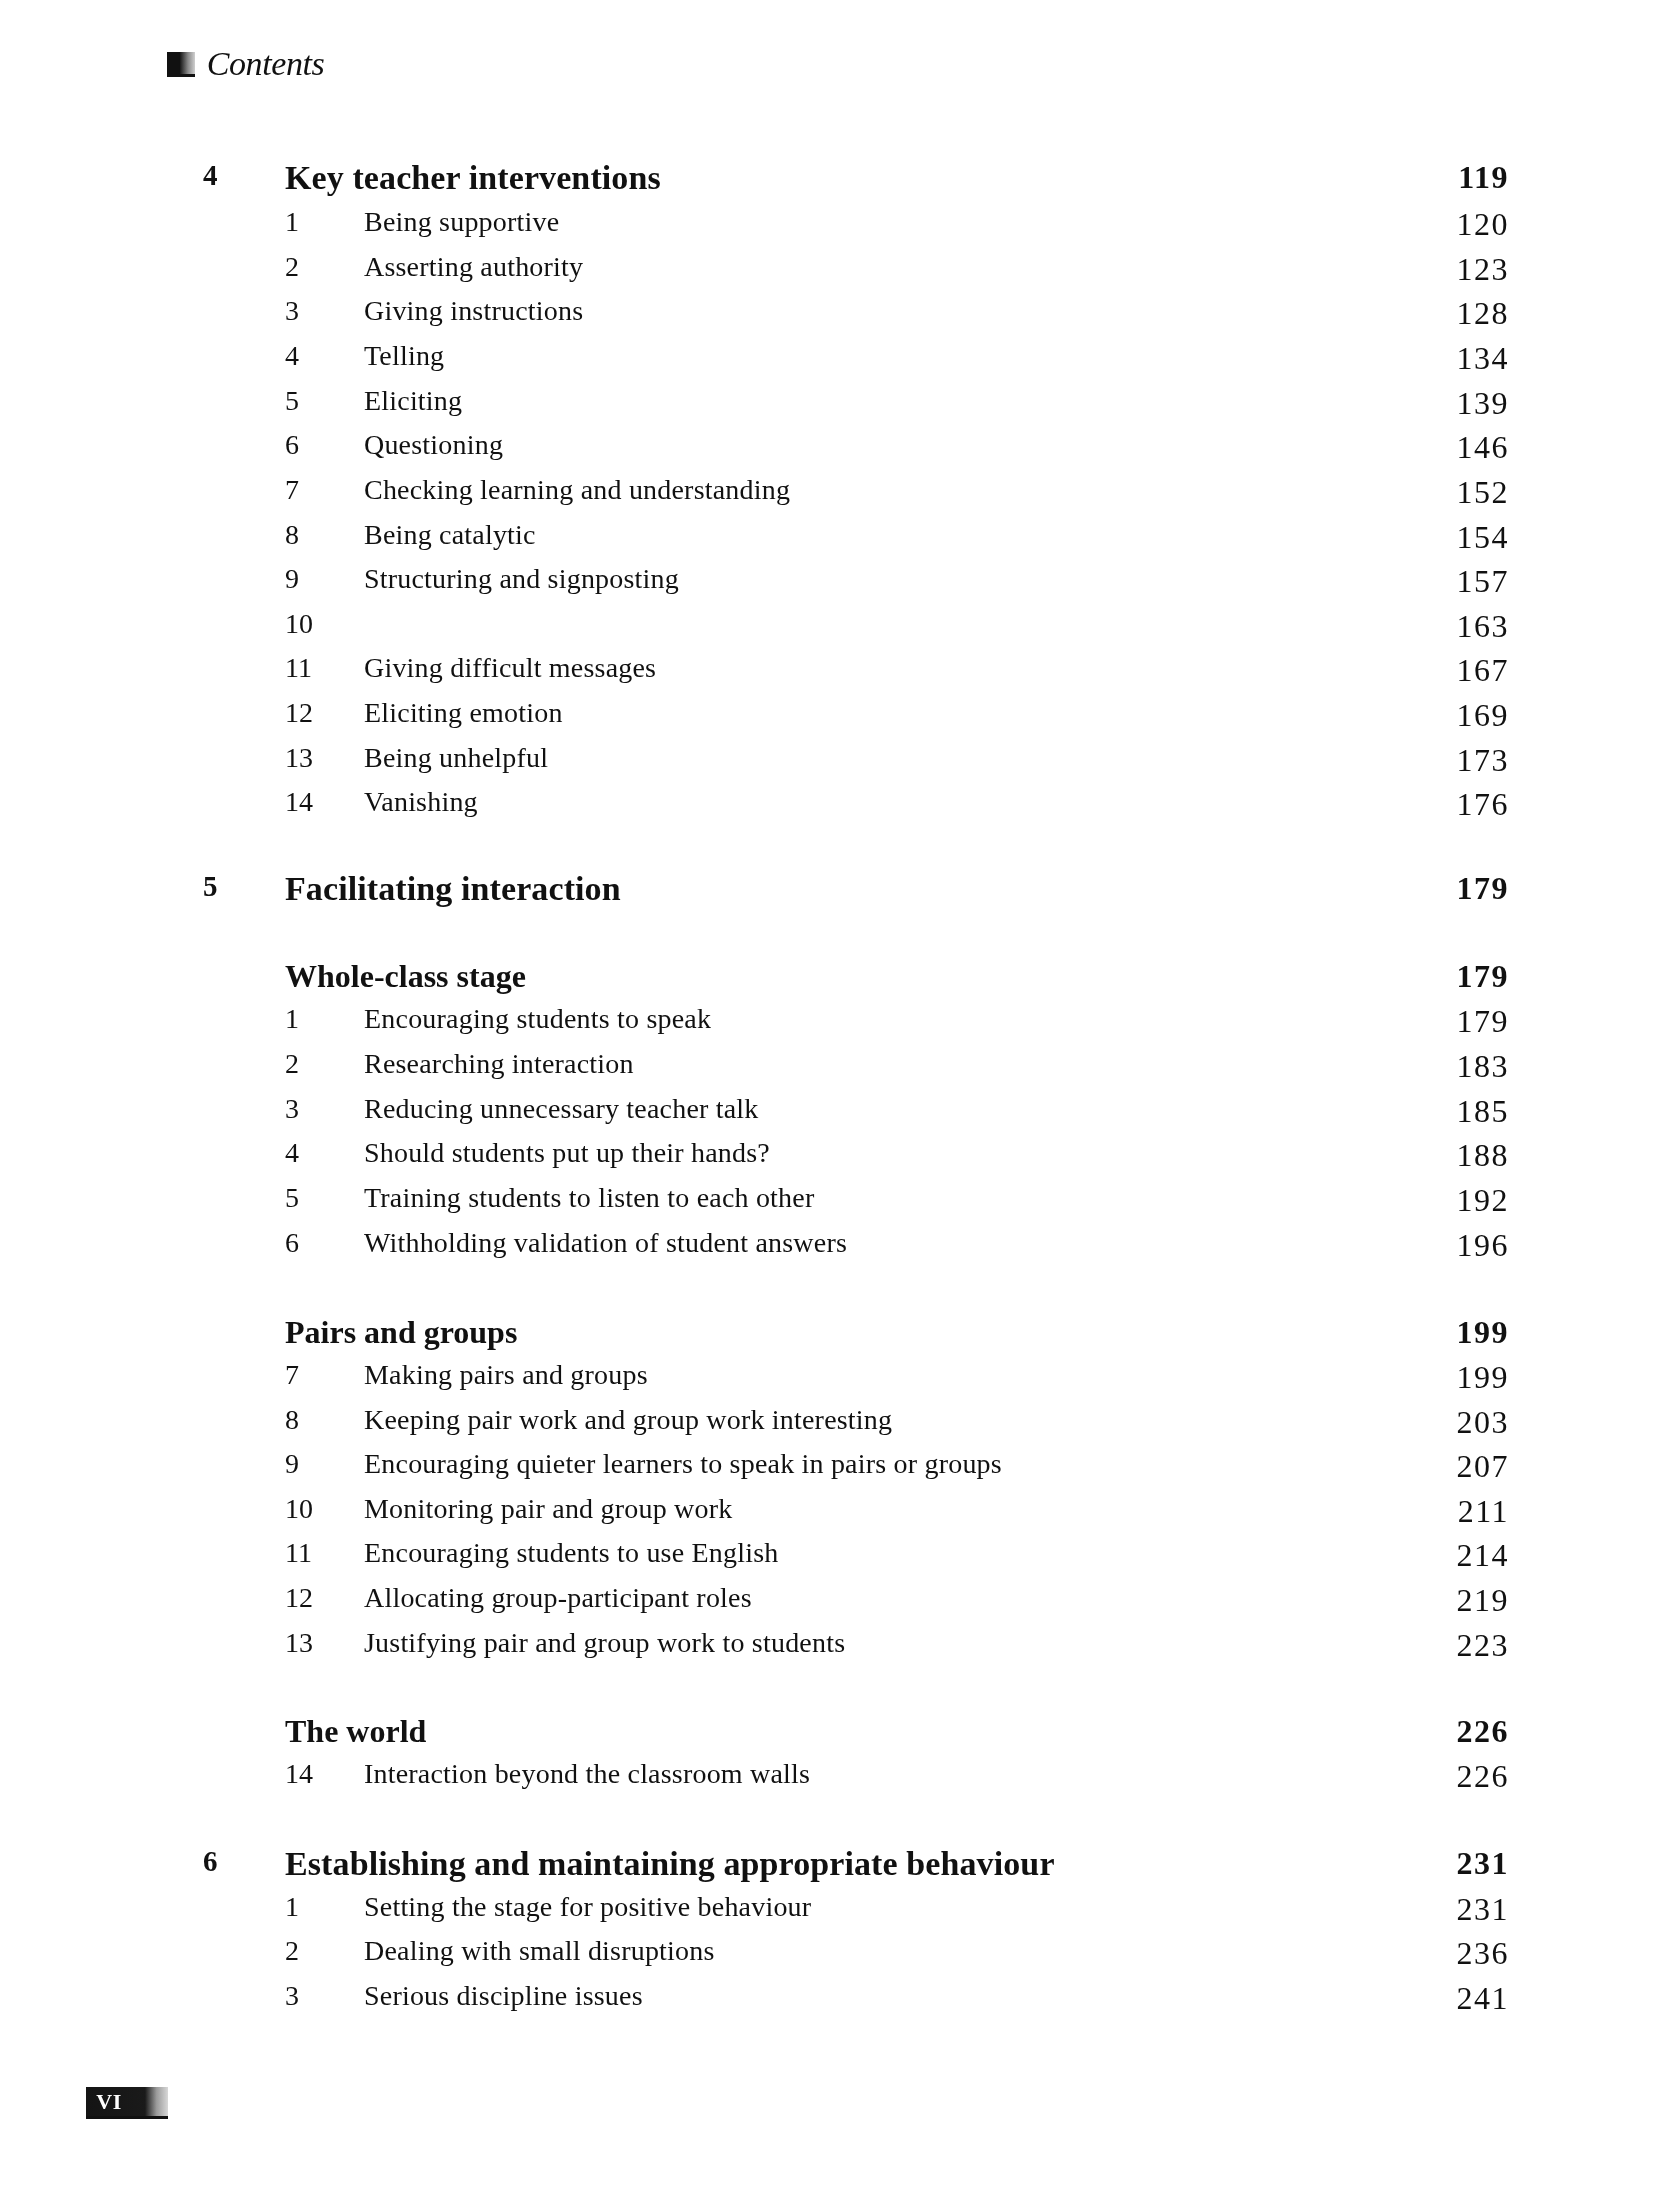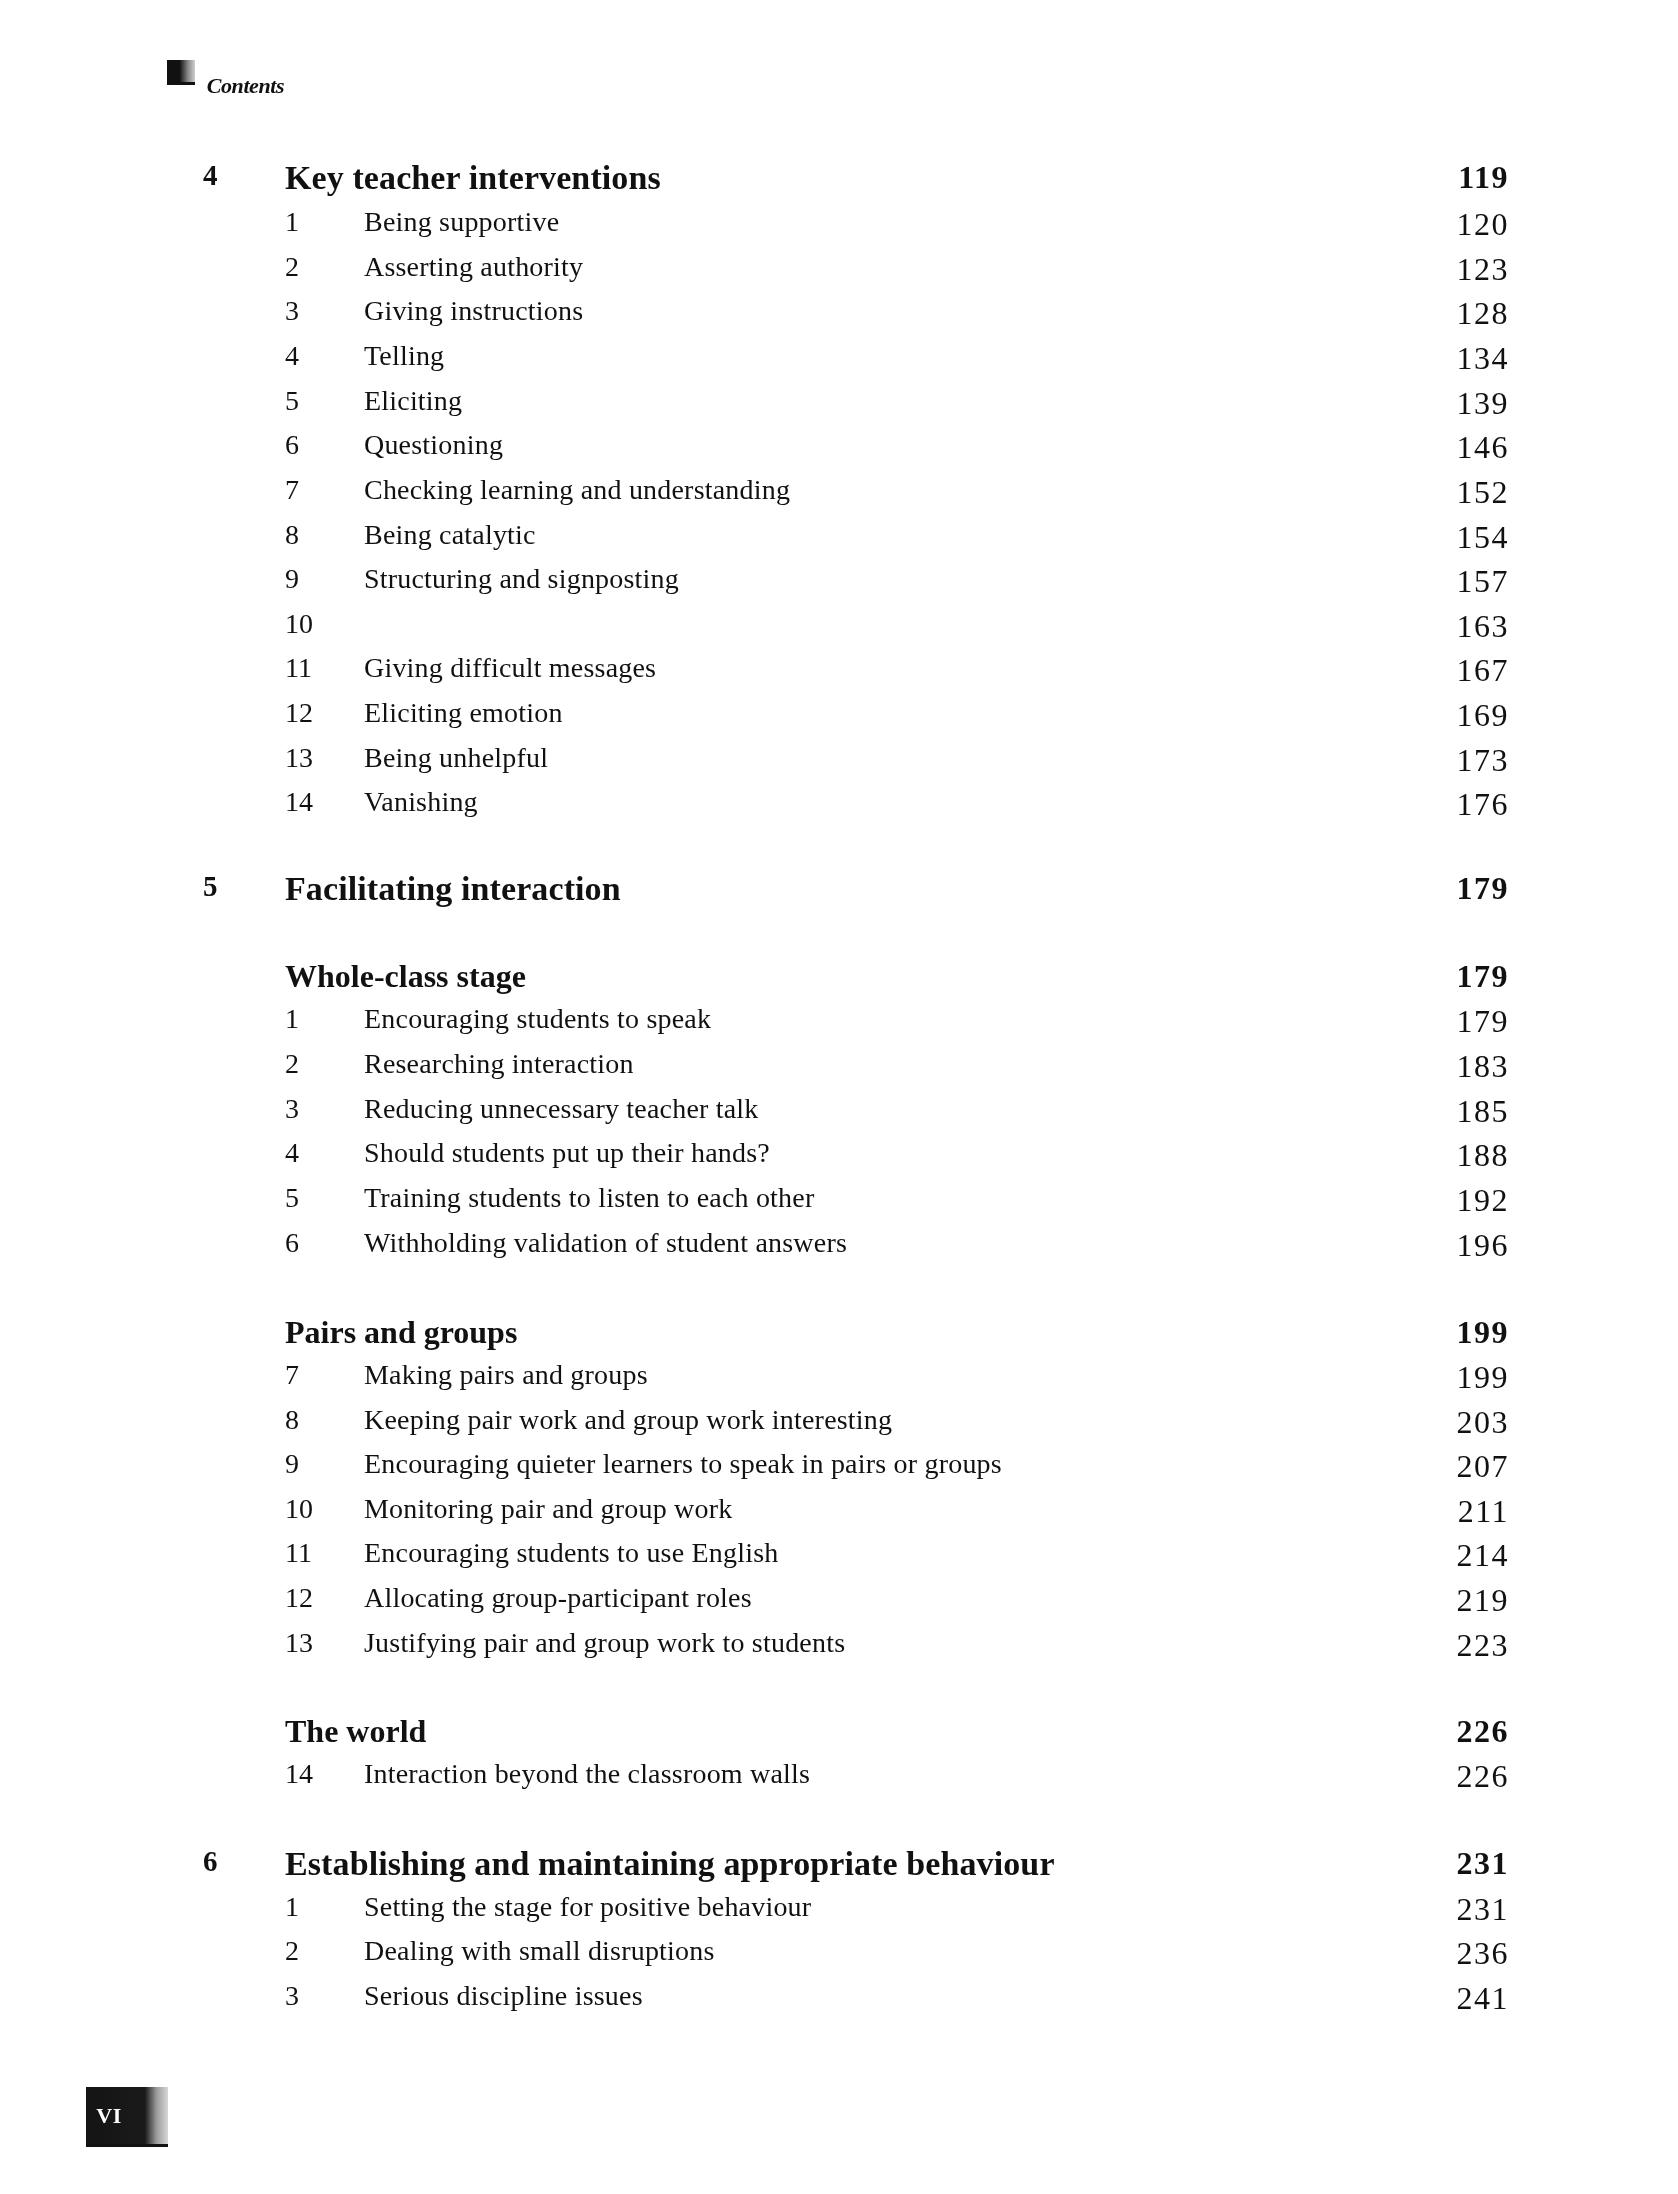--- a/index.html
+++ b/index.html
@@ -2,33 +2,33 @@
 <html style="font-size:11.7px"><head>
 <meta charset="utf-8">
 <style>
   html, body { margin:0; padding:0; background:#ffffff; }
   body { width:1679px; height:2194px; position:relative; overflow:hidden;
          font-family:"Liberation Serif","DejaVu Serif",serif; color:#111; }
   .hdr { position:absolute; left:167px; top:45px; display:flex; align-items:center; gap:11.7px; }
   .hdr-icon { width:28px; height:25px; background:linear-gradient(90deg,#111 0%,#111 45%,#888 75%,#cfcfcf 100%);
               border-bottom:3.7px solid #111; box-sizing:border-box; position:relative; }
   .hdr-icon::before { content:""; position:absolute; left:0; top:0; width:10.2px; height:100%; background:#111; }
-  .hdr-title { font-style:italic; font-weight:bold; font-size:22px; letter-spacing:-0.4px;margin-top:28px; }
+  .hdr-title { font-style:italic; font-weight:normal; font-size:34px; letter-spacing:-0.4px; }
 
   .toc { position:absolute; left:0; top:0; width:100%; }
   .row { position:absolute; left:0; width:100%; height:44px; }
   .chap-num { position:absolute; left:203px; font-weight:bold; font-size:29px; }
   .chap-title { position:absolute; left:285px; font-weight:bold; font-size:34px; letter-spacing:0.1px; }
   .sub-title { position:absolute; left:285px; font-weight:bold; font-size:32px; }
   .item-num { position:absolute; left:285px; font-size:28px; }
   .item-label { position:absolute; left:364px; font-size:28px; letter-spacing:0.2px; }
   .page { position:absolute; right:170px; font-size:32px; letter-spacing:1.5px; }
   .page.bold { font-weight:bold; }
 
-  .folio { position:absolute; left:86px; top:2087px; width:82px; height:60px; box-sizing:border-box;
+  .folio { position:absolute; left:86px; top:2087px; width:82px; height:32px; box-sizing:border-box;
            background:linear-gradient(90deg,#141414 0%,#1a1a1a 72%,#9a9a9a 86%,#d8d8d8 100%);
            border-bottom:3.7px solid #111; display:flex; align-items:center; padding-left:10.2px; }
   .folio-text { color:#fff; font-weight:bold; font-size:22px; letter-spacing:0.7px; }
 </style>
 </head>
 <body>
 
 <div class="hdr">
   <span class="hdr-icon"></span>
   <span class="hdr-title">Contents</span>

